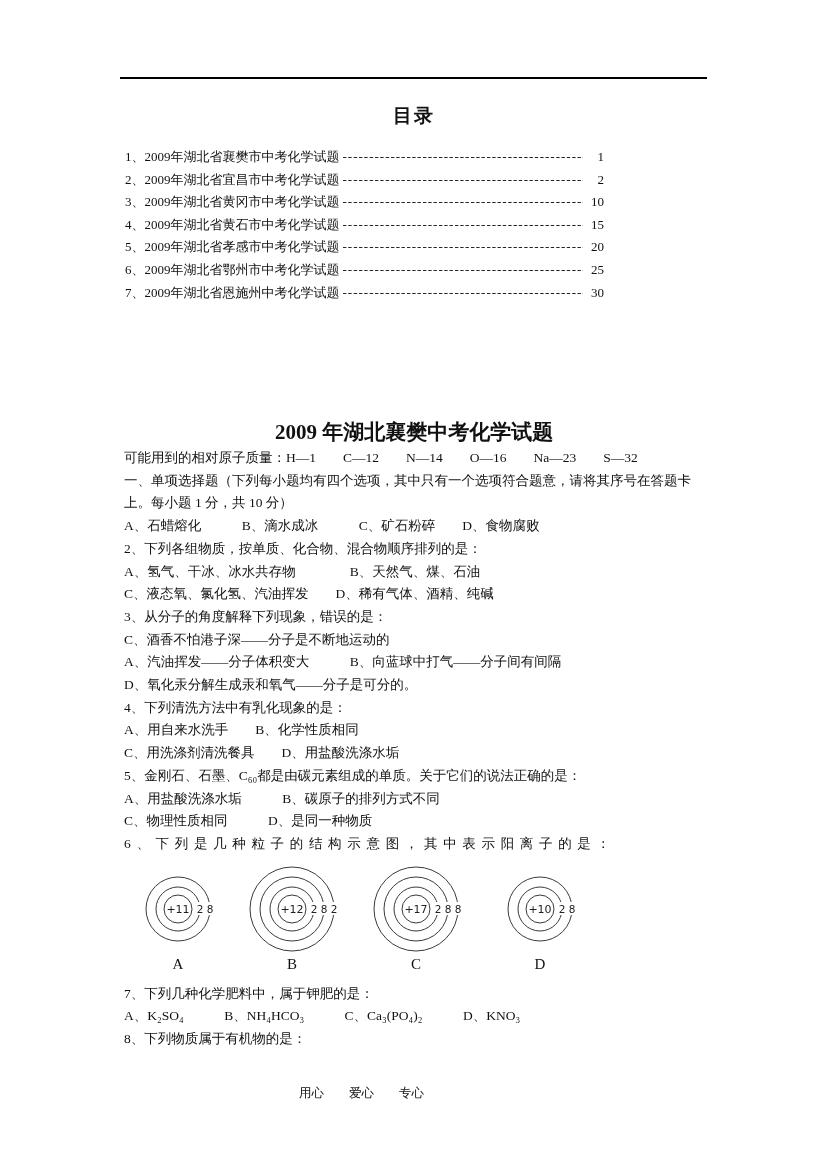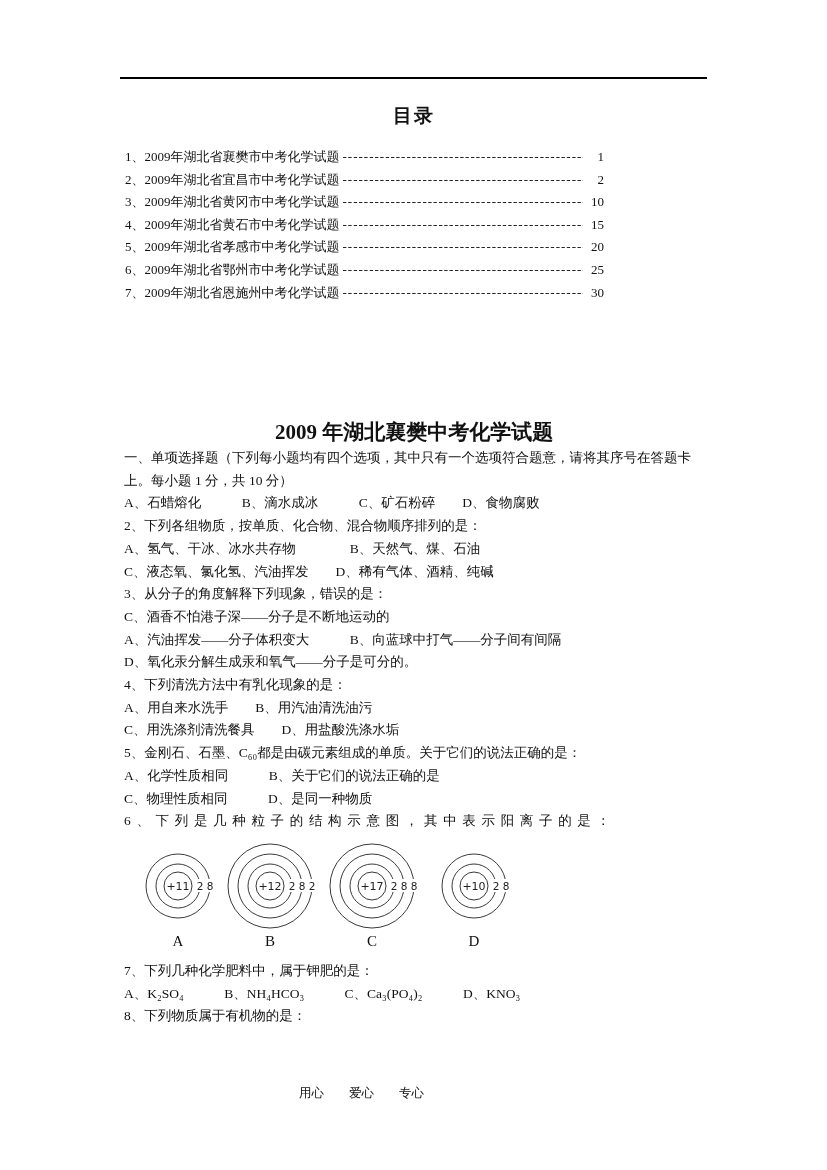--- a/index.html
+++ b/index.html
@@ -32,21 +32,21 @@
     text-align: center; font-size: 21px; font-weight: bold; margin-top: 16px;
   }
 
   .body-block {
     position: absolute; top: 447px; left: 124px; width: 584px;
     font-size: 13.5px;
   }
   .line { line-height: 22.7px; white-space: pre-wrap; }
   .line.spaced { letter-spacing: 0.42em; }
 
-  .diagram-row { display: flex; align-items: flex-end; margin: 8px 0 10px 8px; }
+  .diagram-row { display: flex; align-items: flex-end; gap: 22px; margin: 8px 0 10px 8px; }
   .diagram { display: flex; flex-direction: column; }
   .diagram-label { font-size: 15px; margin-left: 37px; width: 18px; text-align: center; line-height: 17px; }
   svg .shell { fill: none; stroke: #3a3a3a; stroke-width: 1; }
   svg .nucleus { fill: #fff; stroke: #3a3a3a; stroke-width: 1; }
   svg text { font-family: "DejaVu Sans", sans-serif; fill: #222; }
   .charge-text { font-size: 11px; text-anchor: middle; }
   .count-text { font-size: 10.5px; text-anchor: middle; }
   .count-bg { fill: #ffffff; }
 
   .page-footer {
@@ -97,34 +97,35 @@
         <span class="toc-label">7、2009年湖北省恩施州中考化学试题</span>
         <span class="toc-leader">------------------------------------------------------------------------</span>
         <span class="toc-page">30</span>
       </div>
     </div>
 
   <div class="exam-title">2009 年湖北襄樊中考化学试题</div>
 
   <div class="body-block">
     <div>
+        <div class="line">可能用到的相对原子质量：H—1　　C—12　　N—14　　O—16　　Na—23　　S—32</div>
         <div class="line">一、单项选择题（下列每小题均有四个选项，其中只有一个选项符合题意，请将其序号在答题卡上。每小题 1 分，共 10 分）</div>
         <div class="line">A、石蜡熔化　　　B、滴水成冰　　　C、矿石粉碎　　D、食物腐败</div>
         <div class="line">2、下列各组物质，按单质、化合物、混合物顺序排列的是：</div>
         <div class="line">A、氢气、干冰、冰水共存物　　　　B、天然气、煤、石油</div>
         <div class="line">C、液态氧、氯化氢、汽油挥发　　D、稀有气体、酒精、纯碱</div>
         <div class="line">3、从分子的角度解释下列现象，错误的是：</div>
         <div class="line">C、酒香不怕港子深——分子是不断地运动的</div>
         <div class="line">A、汽油挥发——分子体积变大　　　B、向蓝球中打气——分子间有间隔</div>
         <div class="line">D、氧化汞分解生成汞和氧气——分子是可分的。</div>
         <div class="line">4、下列清洗方法中有乳化现象的是：</div>
-        <div class="line">A、用自来水洗手　　B、用汽油清洗油污</div>
+        <div class="line">A、用自来水洗手　　B、化学性质相同</div>
         <div class="line">C、用洗涤剂清洗餐具　　D、用盐酸洗涤水垢</div>
         <div class="line">5、金刚石、石墨、C₆₀都是由碳元素组成的单质。关于它们的说法正确的是：</div>
-        <div class="line">A、化学性质相同　　　B、关于它们的说法正确的是</div>
+        <div class="line">A、用盐酸洗涤水垢　　　B、碳原子的排列方式不同</div>
         <div class="line">C、物理性质相同　　　D、是同一种物质</div>
         <div class="line spaced">6、下列是几种粒子的结构示意图，其中表示阳离子的是：</div>
       </div>
     <div class="diagram-row">
         <div class="diagram">
           <svg width="92" height="92" viewBox="0 0 92 92">
             <circle cx="46" cy="45" r="22" class="shell"></circle>
             <circle cx="46" cy="45" r="32" class="shell"></circle>
             <circle cx="46" cy="45" r="14" class="nucleus"></circle>
             <text x="46" y="49" class="charge-text">+11</text>

